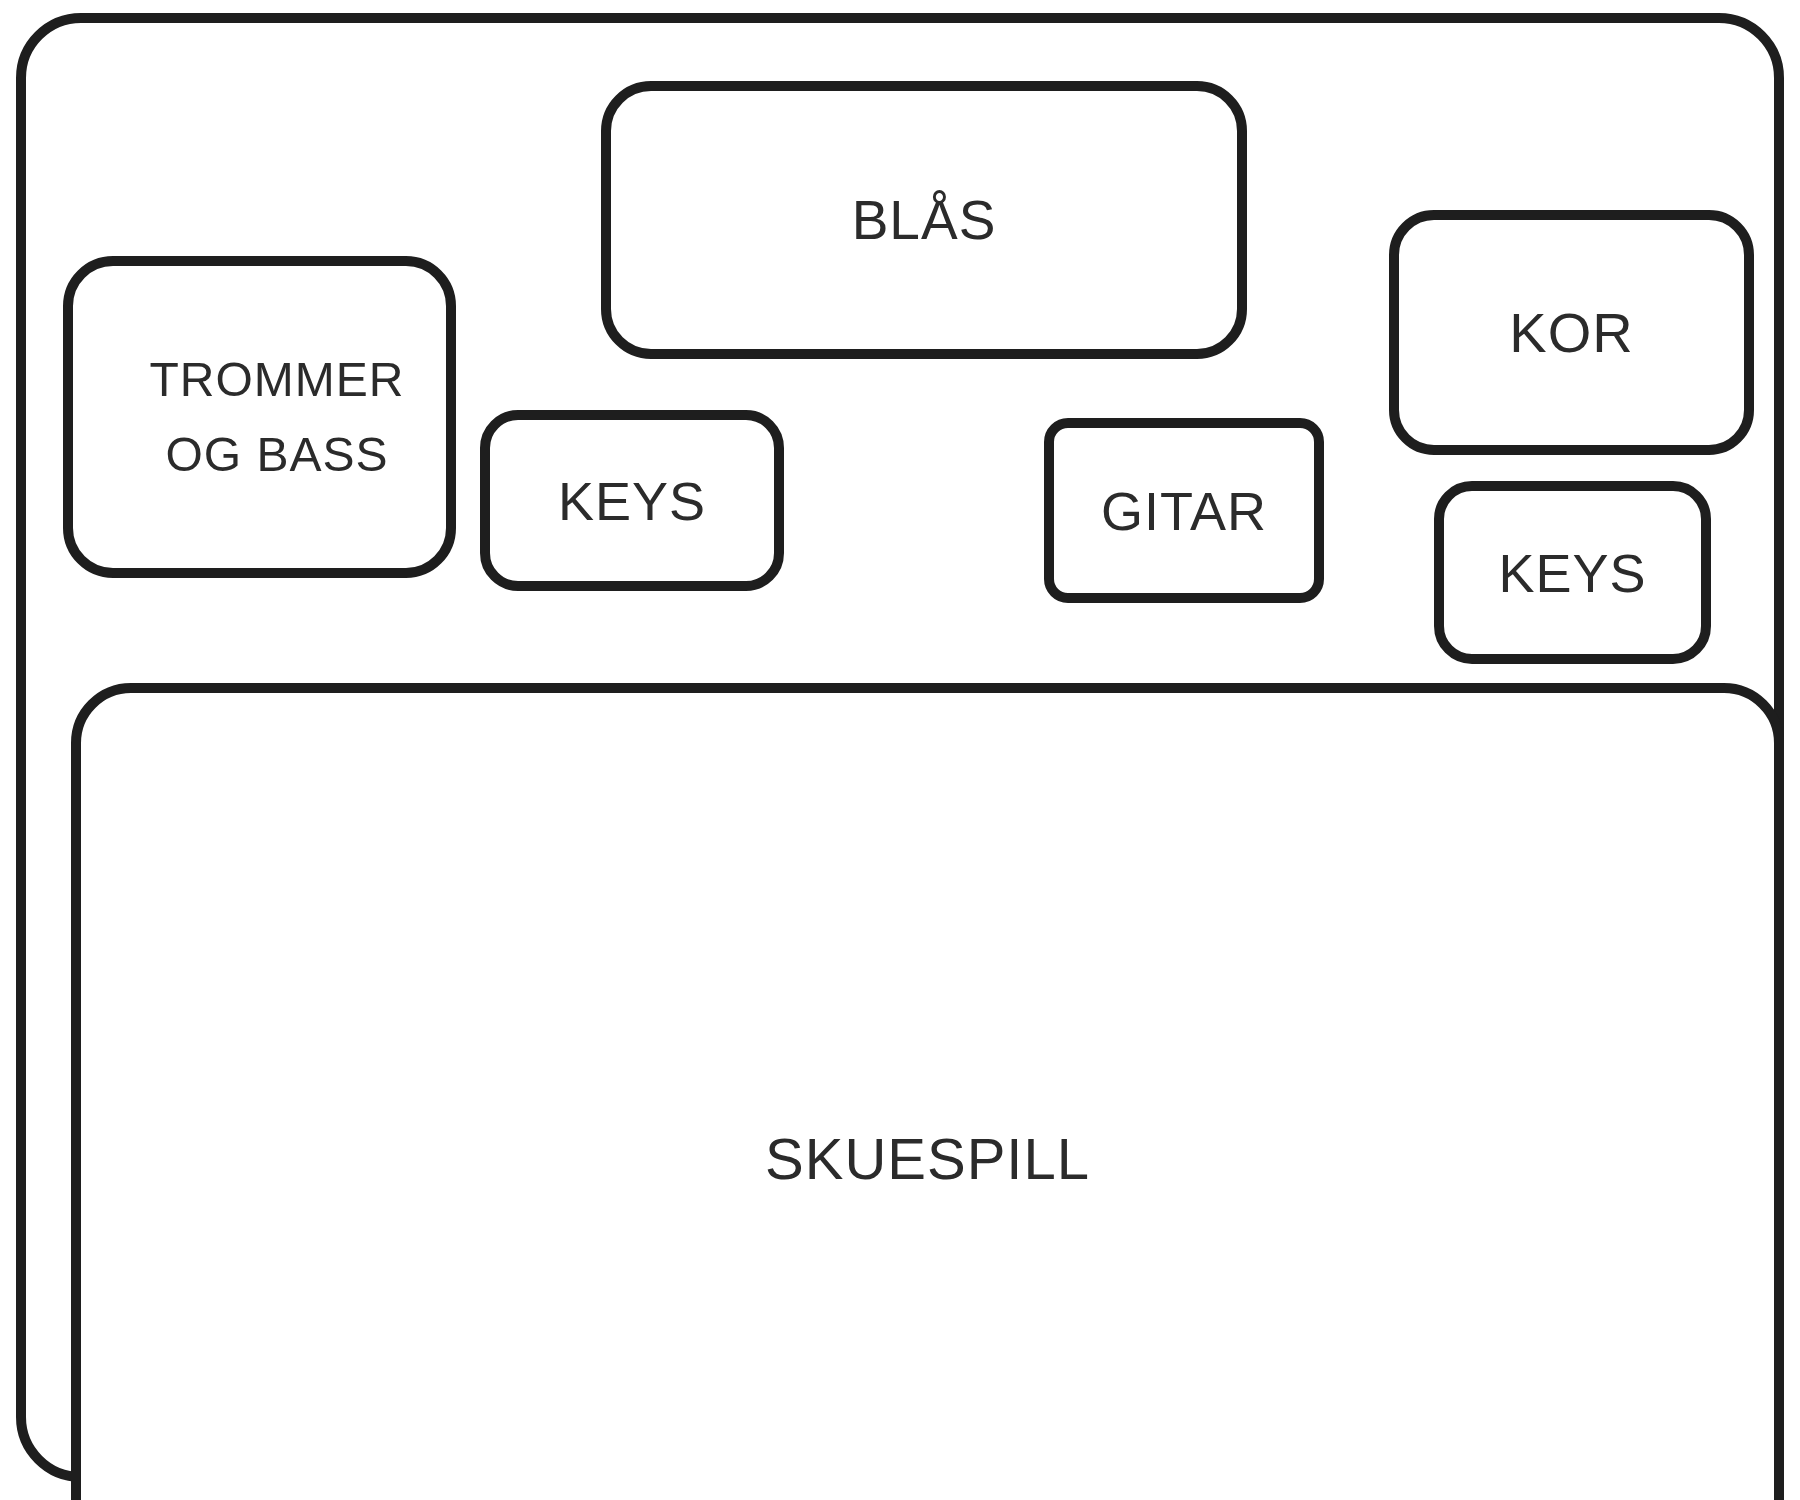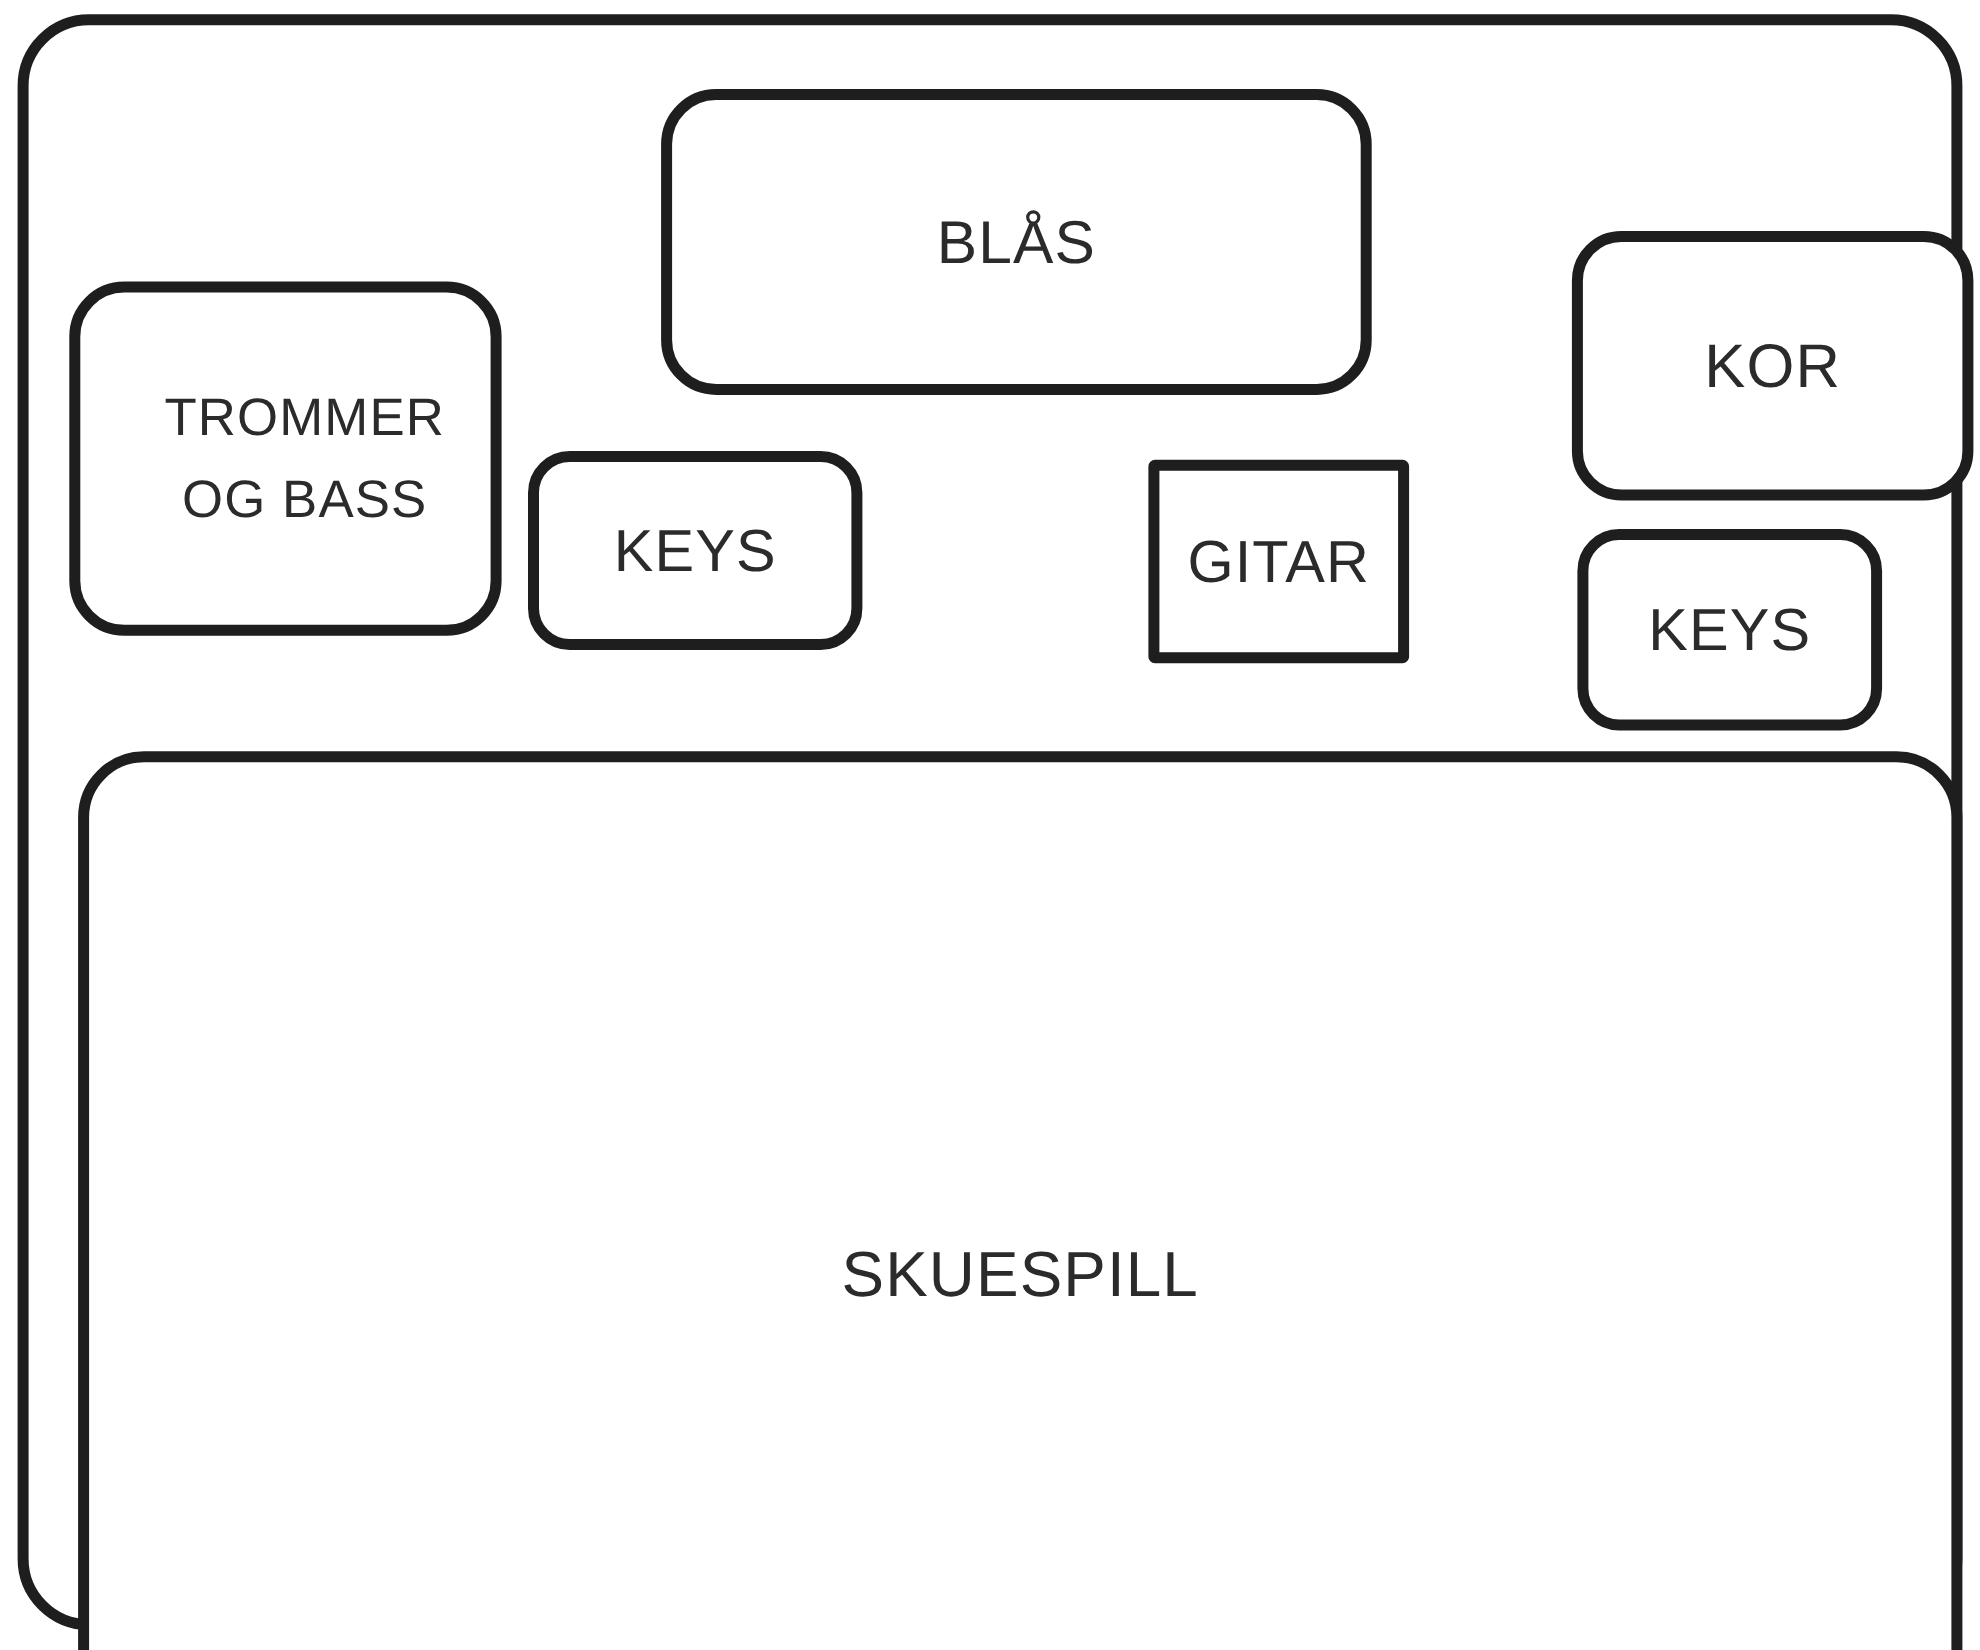--- a/index.html
+++ b/index.html
@@ -32,22 +32,22 @@
     justify-content:center;
     text-align:left;
     letter-spacing:1px;
     color:var(--text);
   }
   .zone .line{display:block;}
   
   .zone-blas{     left:575px;  top:58px;   width:646px;  height:278px; border-radius:50px; font-size:55px;}
   .zone-trommer{  left:37px;   top:233px;  width:393px;  height:322px; border-radius:50px; font-size:48px; line-height:75px;padding-left:35px;}
   .zone-keys-left{left:454px;  top:387px;  width:304px;  height:181px; border-radius:38px; font-size:54px;}
-  .zone-gitar{    left:1018px; top:395px;  width:237px;  height:185px; border-radius:6px; font-size:54px;}
-  .zone-kor{      left:1403px; top:187px;  width:365px;  height:245px; border-radius:45px; font-size:56px;}
+  .zone-gitar{    left:1018px; top:395px;  width:280px;  height:185px; border-radius:24px; font-size:54px;}
+  .zone-kor{      left:1363px; top:187px;  width:365px;  height:245px; border-radius:45px; font-size:56px;}
   .zone-keys-right{left:1408px;top:458px;  width:277px;  height:183px; border-radius:38px; font-size:54px;}
   .zone-skuespill{left:45px;   top:660px;  width:1713px; height:950px; border-radius:60px; font-size:58px;}
 </style>
 </head>
 <body>
 
 <div class="stage-outline">
 
   <div class="zone zone-blas">
     <span class="line">BLÅS</span>

